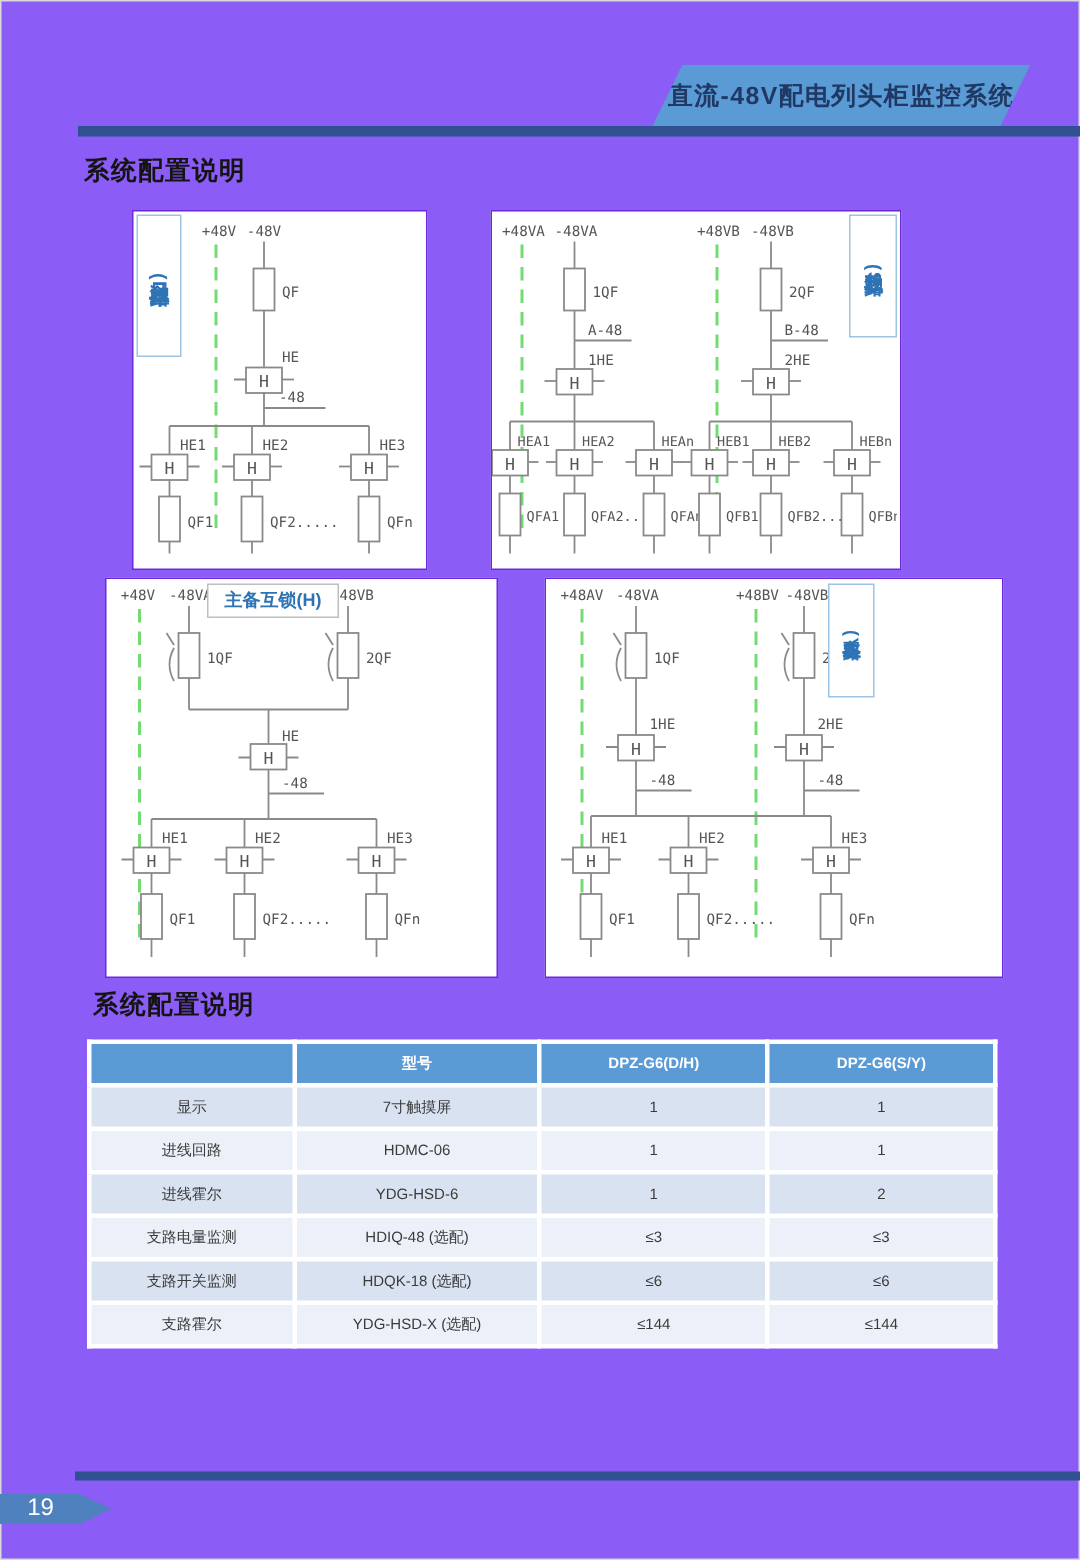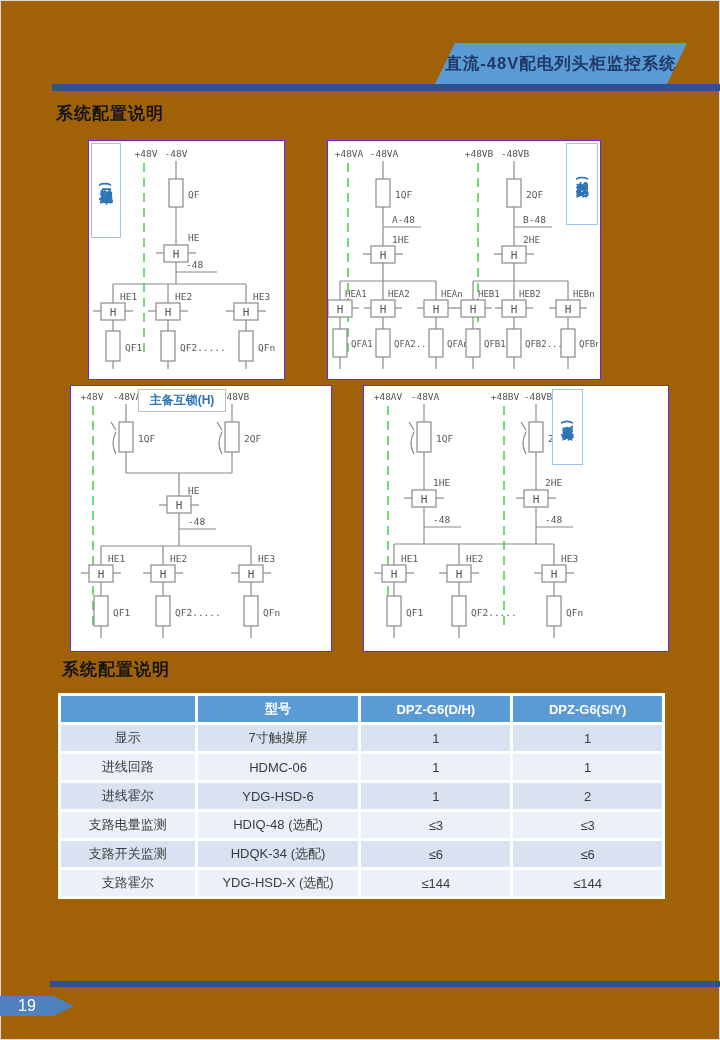--- a/index.html
+++ b/index.html
@@ -1,16 +1,16 @@
 <!DOCTYPE html>
 <html><head>
 <meta charset="utf-8">
 <style>
   html,body{margin:0;padding:0;background:#e8e8e8;}
-  .page{position:relative;width:720px;height:1040px;background:#a16207;margin:0 auto;
+  .page{position:relative;width:720px;height:1040px;background:#8b5cf6;margin:0 auto;
         box-shadow:inset 0 0 0 1px #d9d9d9;overflow:hidden;
         font-family:"Liberation Sans",sans-serif;}
   
   .navy-bar{position:absolute;left:52px;top:84px;width:668px;height:7px;background:#2F5191;}
   .banner{position:absolute;left:435px;top:43px;width:252px;height:41px;background:#5B9BD5;
           clip-path:polygon(20px 0,100% 0,calc(100% - 20px) 100%,0 100%);
           display:flex;align-items:center;justify-content:center;
           color:#1F3864;font-weight:bold;font-size:16.5px;letter-spacing:1px;z-index:2;}
   .section-title{position:absolute;font-size:17px;font-weight:bold;color:#141414;letter-spacing:1px;}
   #title1{left:56px;top:102px;}
@@ -34,21 +34,21 @@
   
   .cad{font-family:"DejaVu Sans Mono",monospace;font-size:9.5px;fill:#555555;}
   .cad-s{font-family:"DejaVu Sans Mono",monospace;font-size:9px;fill:#555555;}
   .hbox-t{font-family:"DejaVu Sans Mono",monospace;font-size:11px;fill:#555555;}
   .wire{stroke:#8A8A8A;stroke-width:1.2;fill:none;}
   .comp{stroke:#8A8A8A;stroke-width:1.2;fill:#ffffff;}
   .gdash{stroke:#72DB72;stroke-width:2;stroke-dasharray:9 6;fill:none;}
   
   .cfg-table{position:absolute;left:58px;top:693px;width:607px;border-collapse:collapse;table-layout:fixed;}
   .cfg-table th,.cfg-table td{border:3px solid #ffffff;height:24px;text-align:center;
-        font-size:13px;padding:1px 2px;}
+        font-size:10px;padding:1px 2px;}
   .cfg-table th{background:#5B9BD5;color:#ffffff;font-weight:bold;}
   .cfg-table tr.odd td{background:#D9E2F1;color:#3b3b3b;}
   .cfg-table tr.even td{background:#ECF1F9;color:#3b3b3b;}
   .col1{width:135px;}.col2{width:162px;}.col3{width:150px;}.col4{width:150px;}
   
   .footer-bar{position:absolute;left:50px;top:981px;width:670px;height:6px;background:#2F5191;}
   .page-badge{position:absolute;left:0;top:996px;width:74px;height:20px;background:#4E81BD;
           clip-path:polygon(0 0,72% 0,100% 50%,72% 100%,0 100%);
           color:#fff;font-size:16px;display:flex;align-items:center;justify-content:center;
           padding-right:20px;box-sizing:border-box;}
@@ -404,21 +404,21 @@
           <td>2</td>
     </tr>
     <tr class="even">
       <td>支路电量监测</td>
           <td>HDIQ-48 (选配)</td>
       <td>≤3</td>
           <td>≤3</td>
     </tr>
     <tr class="odd">
       <td>支路开关监测</td>
-          <td>HDQK-34 (选配)</td>
+          <td>HDQK-18 (选配)</td>
       <td>≤6</td>
           <td>≤6</td>
     </tr>
     <tr class="even">
       <td>支路霍尔</td>
           <td>YDG-HSD-X (选配)</td>
       <td>≤144</td>
           <td>≤144</td>
     </tr>
   </tbody>

